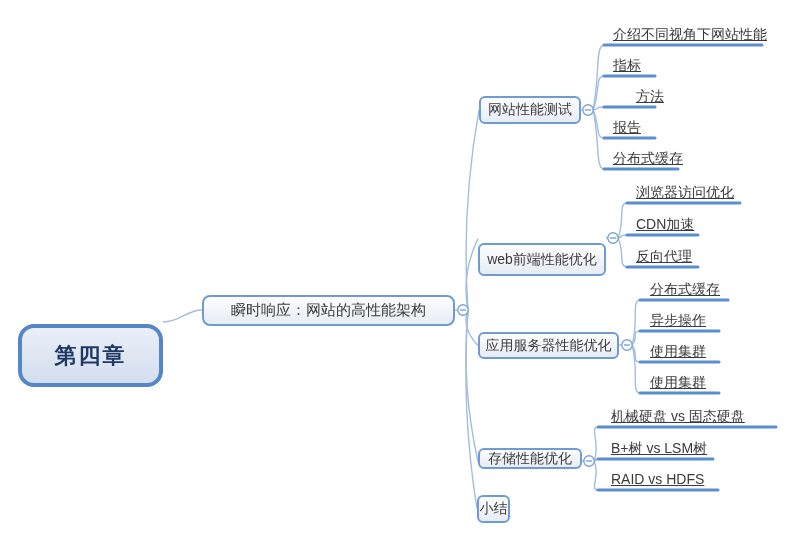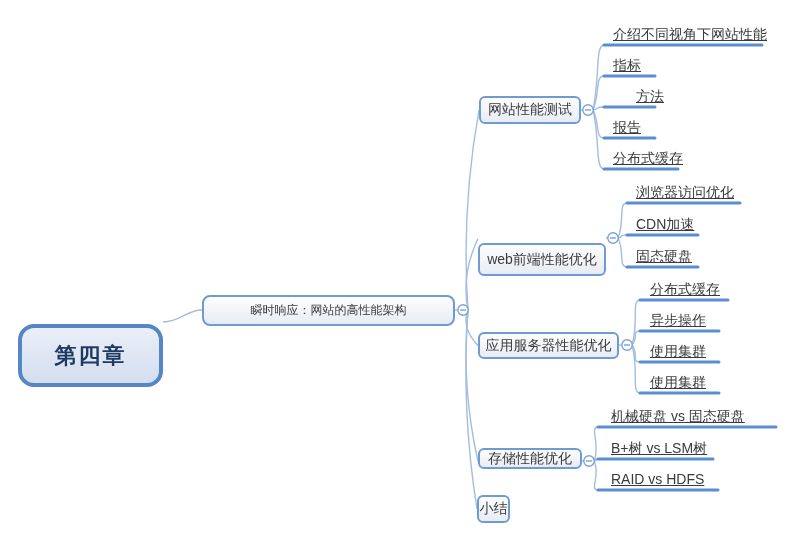--- a/index.html
+++ b/index.html
@@ -38,21 +38,21 @@
     background: linear-gradient(180deg, var(--root-fill-top, #eaeff8), var(--root-fill-bottom, #d3deee));
     border: 4px solid var(--root-border, #5586c6);
     border-radius: 16px;
     color: var(--root-text, #1f3864);
     font-size: 22px;
     font-weight: bold;
     letter-spacing: 2px;
   }
 
   .node-main {
-    font-size: 12px;
+    font-size: 15px;
     border-radius: 8px;
   }
 
   .leaf-label {
     position: absolute;
     font-size: 14px;
     height: 20px;
     line-height: 20px;
     white-space: nowrap;
     color: var(--text, #3a3a3a);
@@ -134,21 +134,21 @@
     </svg>
 <div class="node node-branch" style="left: 479px; top: 96px; width: 102px; height: 28px;">网站性能测试</div>
     <div class="leaf-label" style="left: 613px; top: 24px;">介绍不同视角下网站性能</div>
     <div class="leaf-label" style="left: 613px; top: 55px;">指标</div>
     <div class="leaf-label" style="left: 636px; top: 86px;">方法</div>
     <div class="leaf-label" style="left: 613px; top: 117px;">报告</div>
     <div class="leaf-label" style="left: 613px; top: 148px;">分布式缓存</div>
     <div class="node node-branch" style="left: 478px; top: 243px; width: 128px; height: 33px;">web前端性能优化</div>
     <div class="leaf-label" style="left: 636px; top: 182px;">浏览器访问优化</div>
     <div class="leaf-label" style="left: 636px; top: 214px;">CDN加速</div>
-    <div class="leaf-label" style="left: 636px; top: 246px;">固态硬盘</div>
+    <div class="leaf-label" style="left: 636px; top: 246px;">反向代理</div>
     <div class="node node-branch" style="left: 478px; top: 332px; width: 141px; height: 27px;">应用服务器性能优化</div>
     <div class="leaf-label" style="left: 650px; top: 279px;">分布式缓存</div>
     <div class="leaf-label" style="left: 650px; top: 310px;">异步操作</div>
     <div class="leaf-label" style="left: 650px; top: 341px;">使用集群</div>
     <div class="leaf-label" style="left: 650px; top: 372px;">使用集群</div>
     <div class="node node-branch" style="left: 478px; top: 448px; width: 104px; height: 21px;">存储性能优化</div>
     <div class="leaf-label" style="left: 611px; top: 406px;">机械硬盘 vs 固态硬盘</div>
     <div class="leaf-label" style="left: 611px; top: 469px;">RAID vs HDFS</div>
     <div class="leaf-label" style="left: 611px; top: 438px;">B+树 vs LSM树</div>
     <div class="node node-branch" style="left: 477px; top: 495px; width: 33px; height: 28px;">小结</div>

